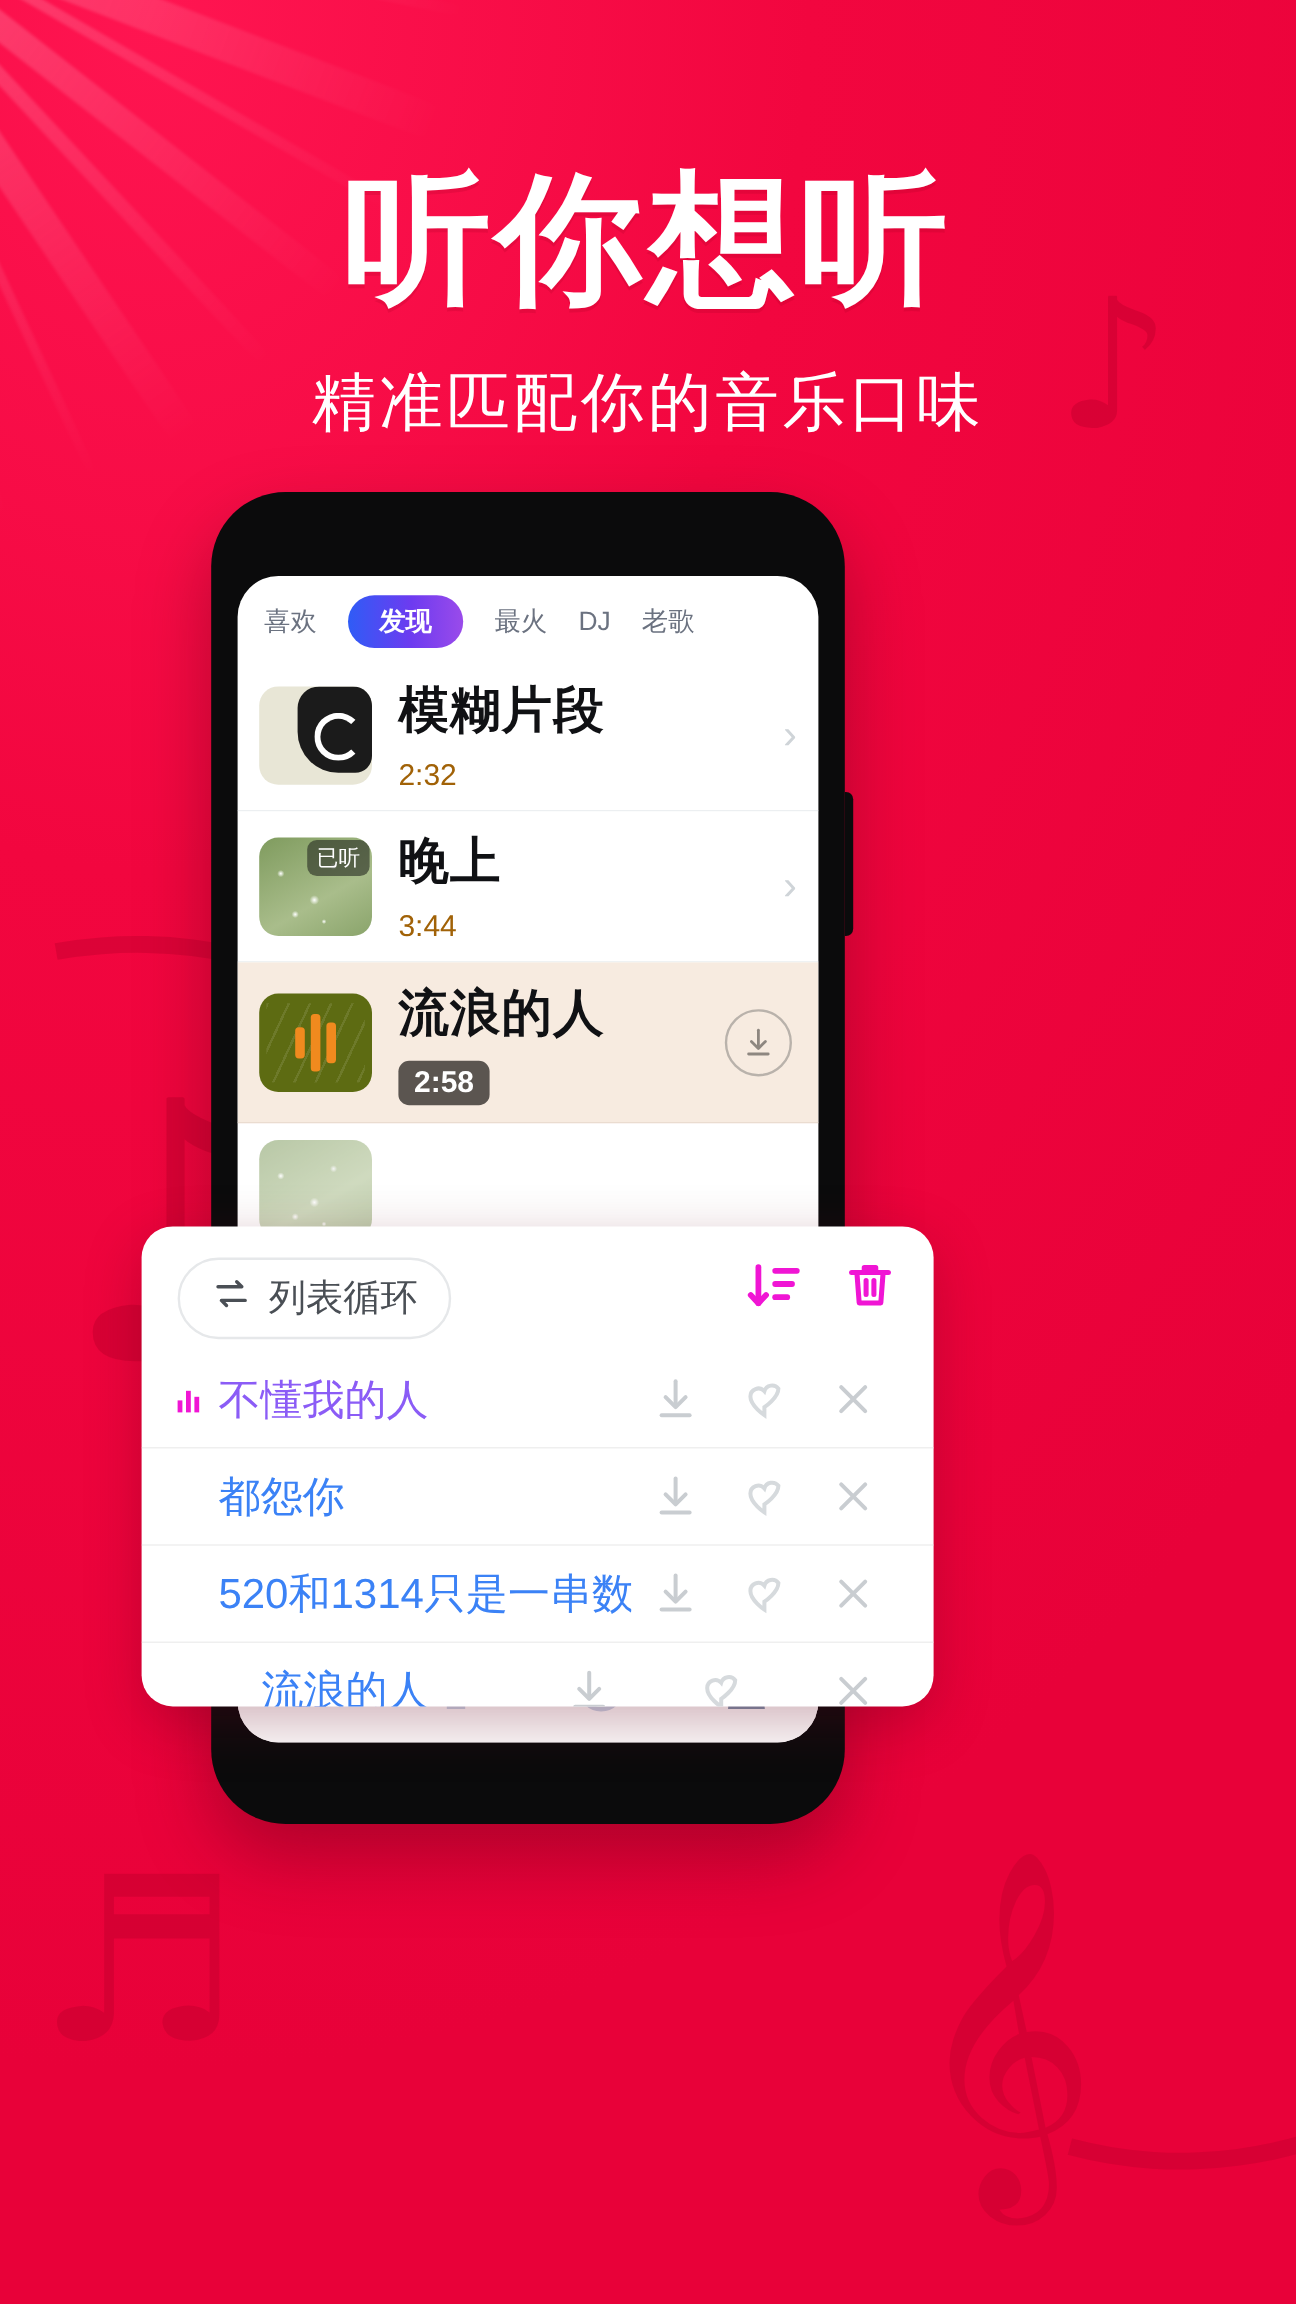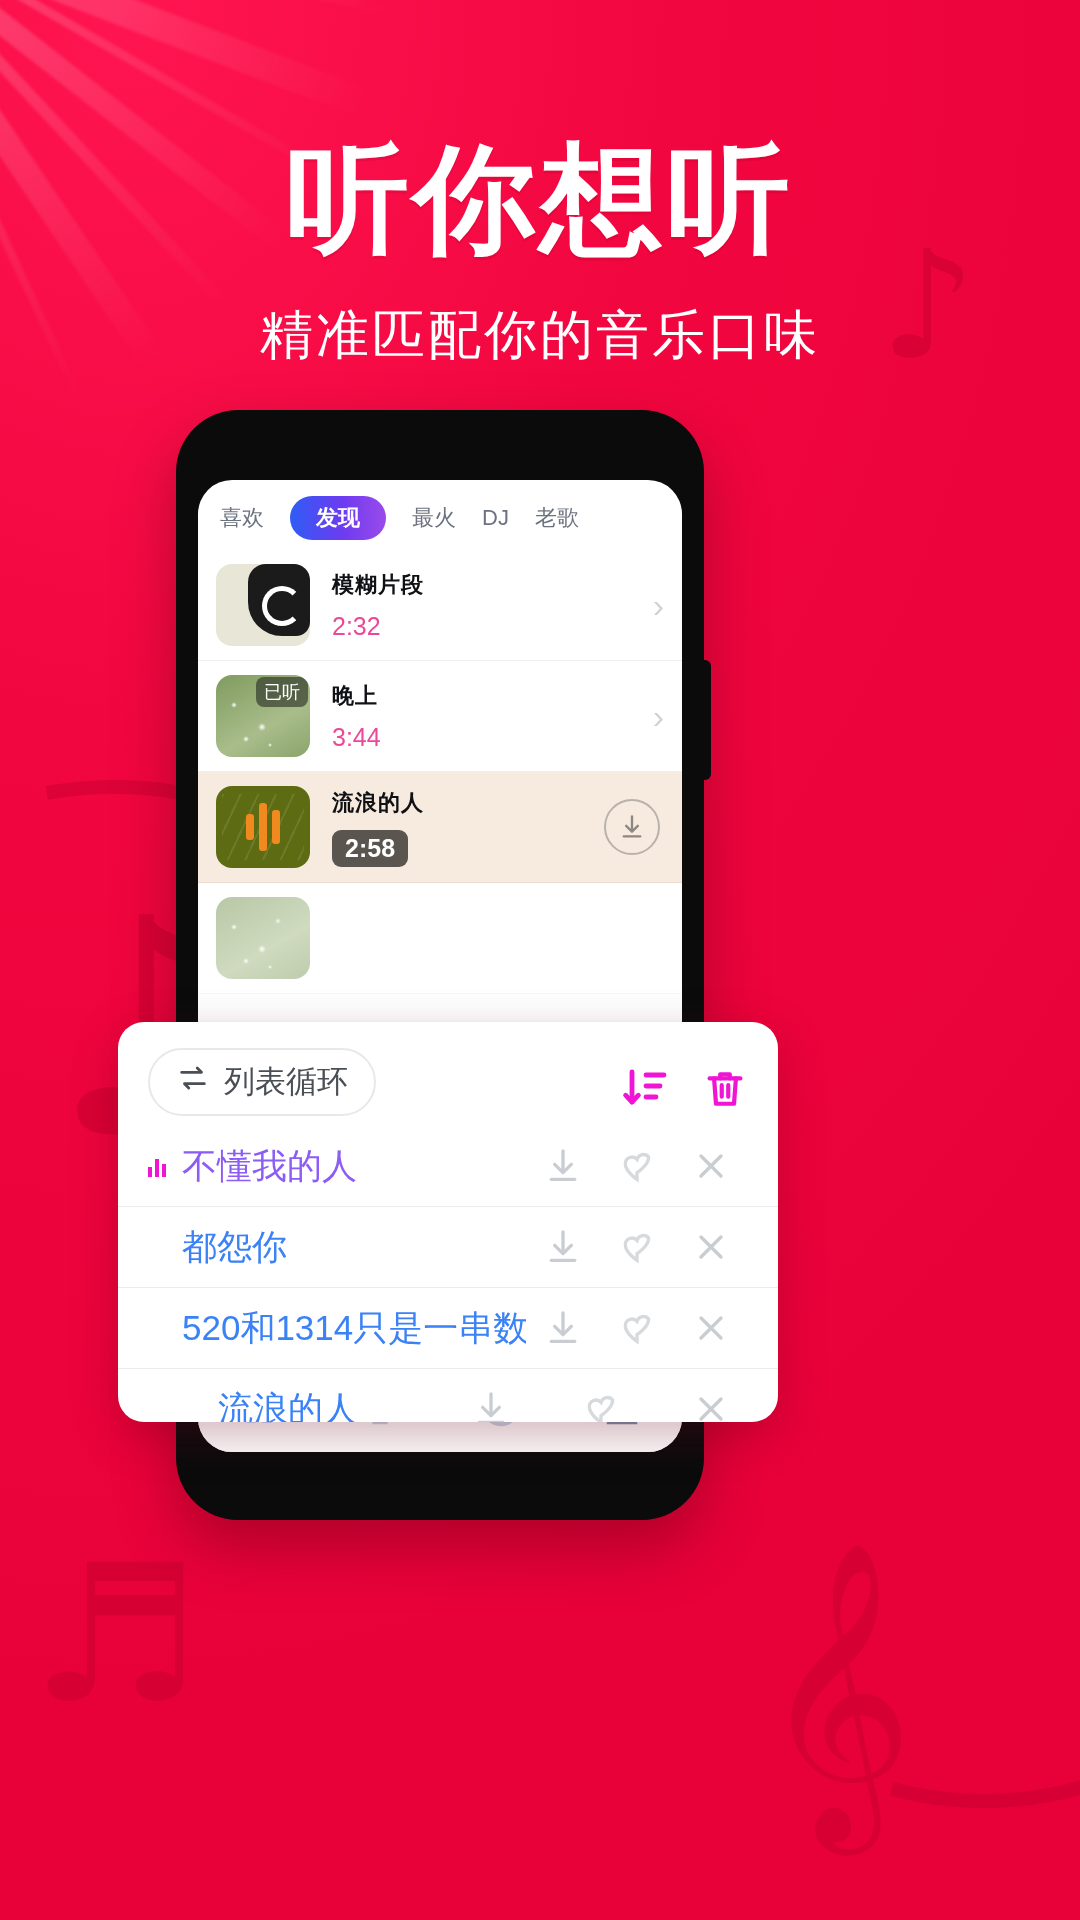--- a/index.html
+++ b/index.html
@@ -60,36 +60,36 @@
      radial-gradient(3px 3px at 30px 64px,#fff,transparent),
      radial-gradient(2px 2px at 54px 70px,#fff,transparent);}
   .badge-seen{position:absolute;right:2px;top:2px;background:rgba(40,45,35,.62);color:#fff;
      font-size:18px;padding:3px 8px;border-radius:8px;}
   .t3{background:#5d6b12;}
   .t3 .bars{position:absolute;left:50%;top:50%;transform:translate(-50%,-50%);display:flex;align-items:center;gap:5px;}
   .t3 .bars i{display:block;width:8px;background:#F08A1E;border-radius:3px;}
   .t3 .scratch{position:absolute;left:6px;top:8px;right:6px;bottom:8px;
      background:repeating-linear-gradient(115deg,rgba(255,255,255,.10) 0 2px,transparent 2px 16px);}
   .smeta{margin-left:22px;flex:1 1 auto;min-width:0;}
-  .stitle{font-size:22px;color:#101114;font-weight:bold;letter-spacing:1px;}
-  .sdur{font-size:25px;color:#ec4899;margin-top:12px;}
+  .stitle{font-size:42px;color:#101114;font-weight:bold;letter-spacing:1px;}
+  .sdur{font-size:25px;color:#a16207;margin-top:12px;}
   .sdur.chip{display:inline-block;background:#5B5550;color:#fff;border-radius:9px;padding:4px 13px;font-weight:bold;}
   .dl-circle{width:52px;height:52px;border-radius:50%;border:2px solid #b9b2ab;
      display:flex;align-items:center;justify-content:center;flex:0 0 auto;margin-right:4px;}
   .chev{color:#cfd4d8;font-size:34px;flex:0 0 auto;}
 
   
   #bnav{position:absolute;left:0;right:0;bottom:0;height:86px;background:#fff;
      display:flex;align-items:center;justify-content:space-around;border-top:1px solid #f0f0f0;}
 
   
   #panel{position:absolute;left:118px;top:1022px;width:660px;height:400px;
      background:#fff;border-radius:26px;box-shadow:0 14px 46px rgba(100,0,25,.30);
      overflow:hidden;}
-  #panel-head{display:flex;align-items:flex-end;padding:26px 30px 10px 30px;}
+  #panel-head{display:flex;align-items:flex-start;padding:26px 30px 10px 30px;}
   #loop-chip{display:flex;align-items:center;gap:14px;border:2px solid #e6e8ea;
      border-radius:40px;padding:11px 26px;color:#4a4f55;font-size:31px;}
   .head-spacer{flex:1 1 auto;}
   .head-icon{margin-left:34px;}
   .plrow{display:flex;align-items:center;padding:0 30px;height:80px;
      border-bottom:1px solid #ececec;}
   .plrow:last-child{border-bottom:none;gap:36px;}
   .pname{font-size:35px;color:#3b82f6;flex:1 1 auto;white-space:nowrap;overflow:hidden;}
   .plrow.playing .pname{color:#8b5cf6;font-weight:normal;}
   .eqbars{display:flex;align-items:flex-end;gap:3px;height:22px;margin-right:16px;flex:0 0 auto;}

